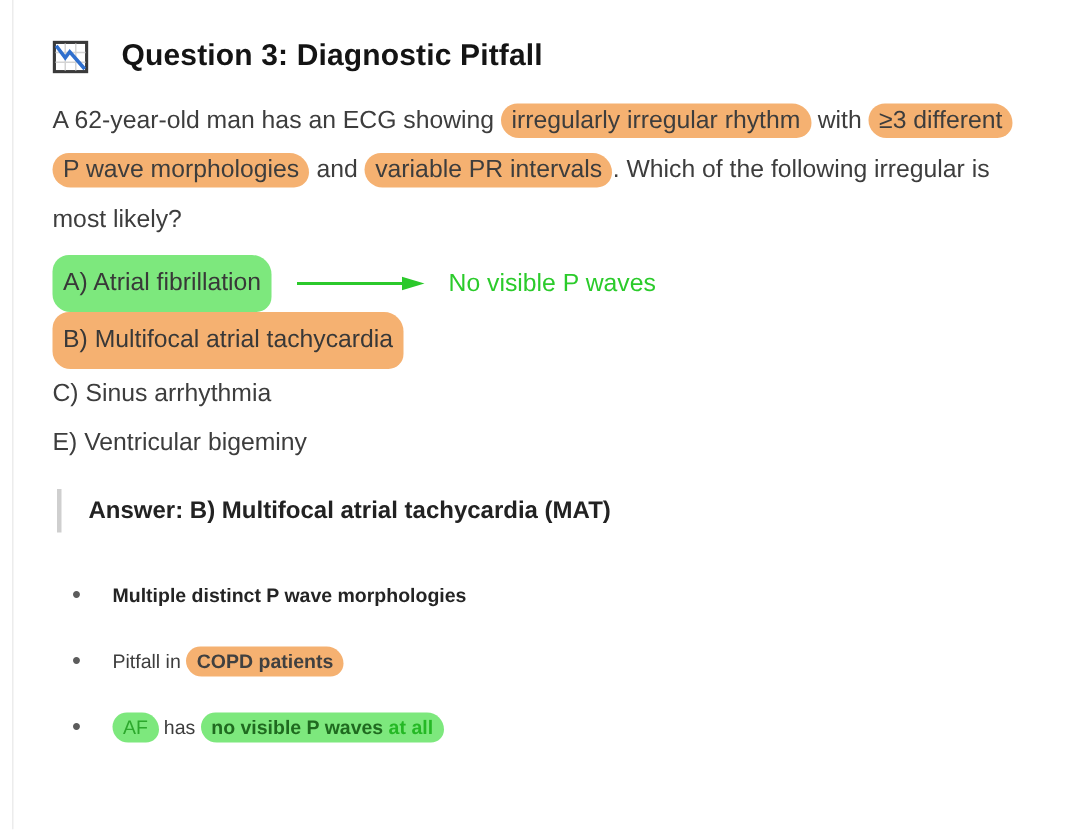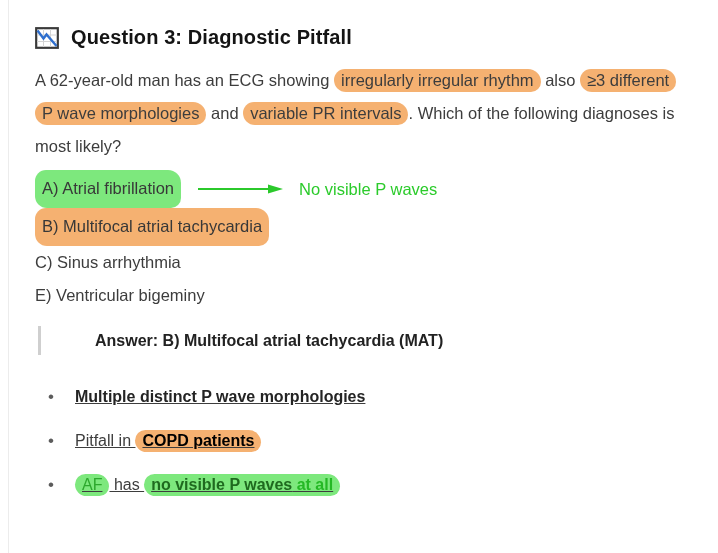--- a/index.html
+++ b/index.html
@@ -6,53 +6,53 @@
   body {
     width:718px; height:553px; overflow:hidden; position:relative;
     background:#ffffff;
     font-family:"Liberation Sans","DejaVu Sans",sans-serif;
     color:#3d3d3d;
   }
   .edge-line { position:absolute; left:8px; top:0; width:1px; height:553px; background:#ececec; }
   .page { padding:26px 6px 0 35px; }
 
   
-  .title-row { display:flex; align-items:center; gap:12px; margin:0 0 15px 0; }
+  .title-row { display:flex; align-items:center; gap:22px; margin:0 0 15px 0; }
   .title-text { font-size:20px; font-weight:700; color:#141414; letter-spacing:.1px; }
 
   
   .para .line { font-size:16.5px; line-height:33px; white-space:nowrap; }
 
   
   .hl { padding:2px 7px 3px; border-radius:11px 13px 10px 12px; }
   .hl-orange { background:#F5B171; }
   .hl-green  { background:#7DE87D; }
 
   
   .options { margin-top:7px; }
   .option { font-size:16.5px; line-height:33px; white-space:nowrap; display:flex; align-items:center; }
   .option .plain { color:#3d3d3d;text-align:center; }
   .opt-hl-text { color:#383838; }
   .arrow-wrap { margin:0 14px 0 16px; display:inline-flex; align-items:center; }
   .green-note { color:#2BCB2B; }
 
   
   .quote { margin-top:14px; margin-left:3px; border-left:3px solid #cfcfcf; padding:2px 0 2px 18px; }
-  .ans-line { font-size:16px; line-height:25px; font-weight:700; color:#222222; white-space:nowrap;margin-left:36px; }
+  .ans-line { font-size:16px; line-height:25px; font-weight:700; color:#222222; white-space:nowrap; }
   .exp-line { font-size:16px; line-height:26px; white-space:nowrap; }
   .exp-line svg { vertical-align:-3px; margin-right:5px; }
   .exp-italic { font-style:italic; color:#333; }
   .exp-bold { font-weight:700; color:#222222; }
 
   
   .bullets { list-style:none; margin:30px 0 0 0; padding:0 0 0 13px; }
-  .bullets li { position:relative; padding-left:27px; margin-bottom:20px; font-size:16px; line-height:24px; white-space:nowrap;text-decoration:underline; }
+  .bullets li { position:relative; padding-left:27px; margin-bottom:20px; font-size:13px; line-height:24px; white-space:nowrap; }
   .bullets li::before { content:"\2022"; position:absolute; left:0; top:0; color:#5c5c5c; font-size:17px; }
   .b-bold { font-weight:700; color:#242424; }
-  .copd-text { font-weight:700; color:#000000; }
+  .copd-text { font-weight:700; color:#404040; }
   .af-text { color:#2DA82D; }
   .dkgreen-bold { font-weight:700; color:#1F6A1F; }
   .brgreen-bold { font-weight:700; color:#25B825;margin-top:48px; }
 </style>
 </head>
 <body>
 
 <div class="edge-line"></div>
 
 <div class="page">
@@ -65,22 +65,22 @@
         <line x1="15.5" y1="2" x2="15.5" y2="20" stroke="#d4d4d4" stroke-width="1"></line>
         <line x1="2" y1="8" x2="22" y2="8" stroke="#d4d4d4" stroke-width="1"></line>
         <line x1="2" y1="14.5" x2="22" y2="14.5" stroke="#d4d4d4" stroke-width="1"></line>
         <polyline points="2.5,3.5 8.5,11.5 11.5,7.5 21.5,19" fill="none" stroke="#2F6FCE" stroke-width="2.4"></polyline>
       </svg>
     </span>
     <span class="title-text">Question 3: Diagnostic Pitfall</span>
   </div>
 
   <div class="para">
-    <div class="line"><span>A 62-year-old man has an ECG showing </span><span class="hl hl-orange">irregularly irregular rhythm</span><span> also </span><span class="hl hl-orange">≥3 different</span></div>
-    <div class="line"><span class="hl hl-orange">P wave morphologies</span><span> and </span><span class="hl hl-orange">variable PR intervals</span><span>. Which of the following diagnoses is</span></div>
+    <div class="line"><span>A 62-year-old man has an ECG showing </span><span class="hl hl-orange">irregularly irregular rhythm</span><span> with </span><span class="hl hl-orange">≥3 different</span></div>
+    <div class="line"><span class="hl hl-orange">P wave morphologies</span><span> and </span><span class="hl hl-orange">variable PR intervals</span><span>. Which of the following irregular is</span></div>
     <div class="line">most likely?</div>
   </div>
 
   <div class="options">
     <div class="option">
       <span class="hl hl-green opt-hl-text">A) Atrial fibrillation</span>
       <span class="arrow-wrap">
         <svg width="88" height="12" viewBox="0 0 88 12">
           <line x1="1" y1="6" x2="72" y2="6" stroke="#2BC92B" stroke-width="2"></line>
           <polygon points="71,1.5 86,6 71,10.5" fill="#2BC92B"></polygon>

